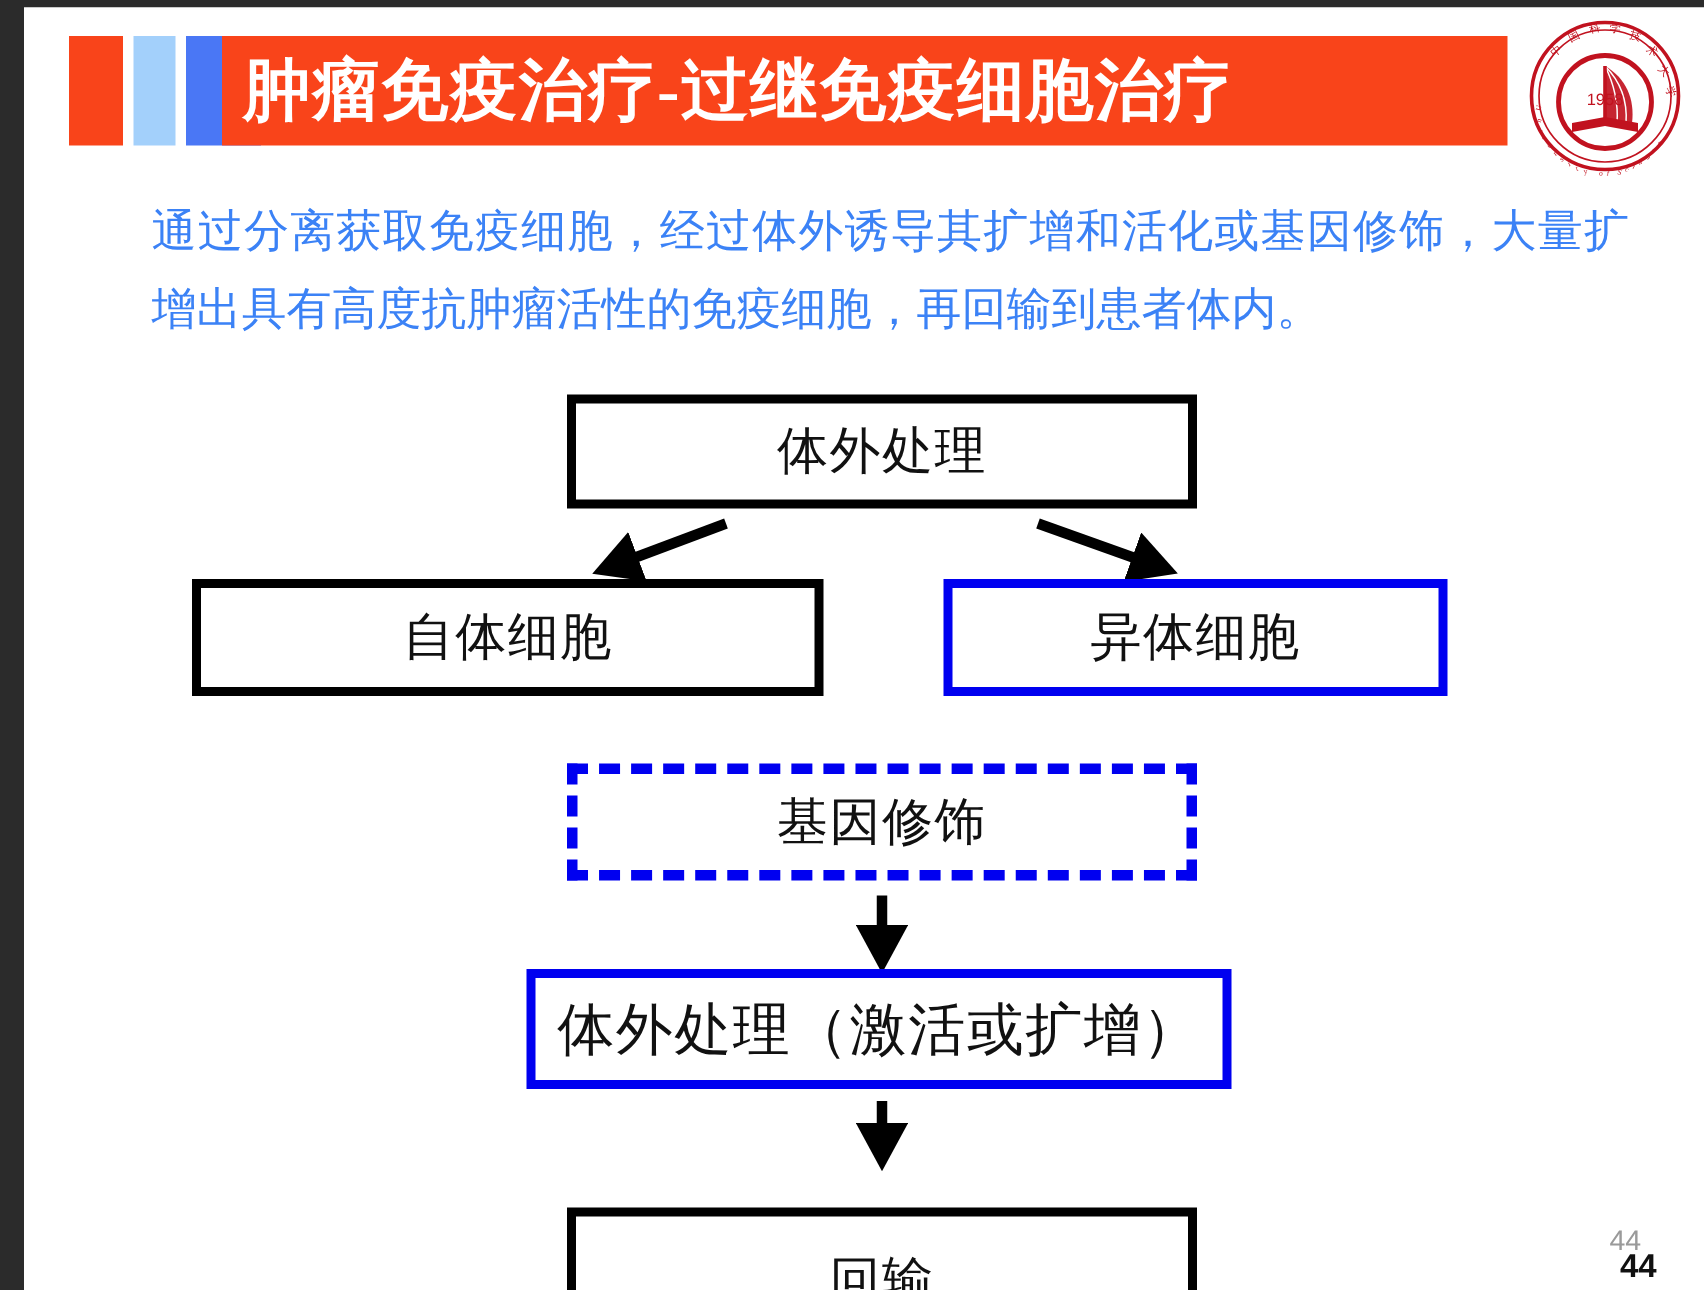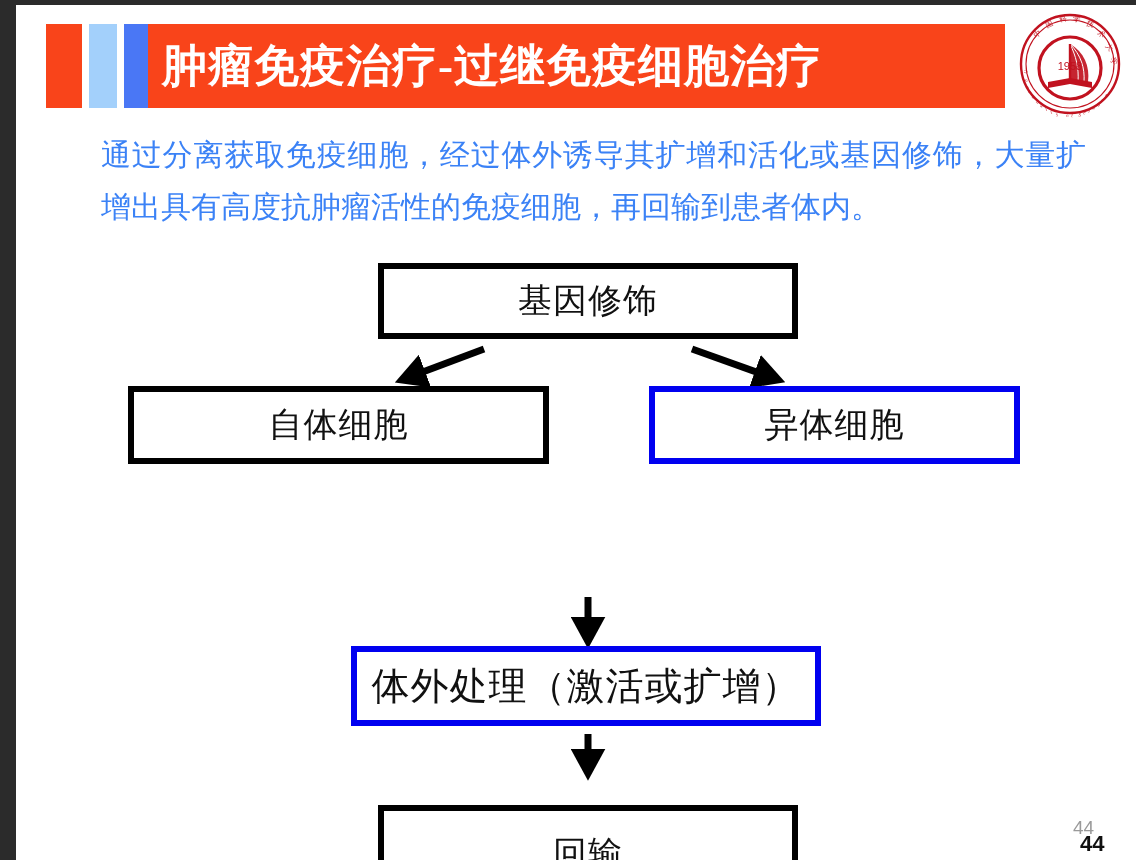--- a/index.html
+++ b/index.html
@@ -39,21 +39,21 @@
 
   
   #header {
     position: absolute;
     left: 0; top: 19px;
     width: 1120px; height: 80px;
   }
   .hdr-bar {
     position: absolute;
     top: 0;
-    height: 84px;
+    height: 73px;
   }
   #hdr-accent-orange { left: 30px;  width: 36px; background: #f9441a; }
   #hdr-accent-lightblue { left: 73px; width: 28px; background: #a3d0fb; }
   #hdr-accent-blue { left: 108px; width: 50px; background: #4a77f5; }
   #hdr-title-bar {
     left: 132px;
     width: 857px;
     background: #f9441a;
     display: flex;
     align-items: center;
@@ -112,21 +112,21 @@
     color: #111111;
     letter-spacing: 1px;
     font-family: "Liberation Serif", "DejaVu Serif", serif;
   }
   .node.black { border: 6px solid #000000; }
   .node.blue  { border: 6px solid #0000f0; }
   .node.blue-dashed { border: 7px dashed #0000f0; }
 
   #node-collect  { left: 362px; top: 258px; width: 420px; height: 76px; }
   #node-auto     { left: 112px; top: 381px; width: 421px; height: 78px; text-align: right; }
-  #node-allo     { left: 613px; top: 381px; width: 371px; height: 78px; margin-left: 20px; }
+  #node-allo     { left: 613px; top: 381px; width: 336px; height: 78px; }
   #node-gene     { left: 362px; top: 504px; width: 420px; height: 78px; }
   #node-exvivo   { left: 335px; top: 641px; width: 470px; height: 80px; font-size: 38px;}
   #node-reinfuse { left: 362px; top: 800px; width: 420px; height: 98px; }
 
   #arrow-layer {
     position: absolute;
     left: 0; top: 0;
     width: 1120px; height: 855px;
     pointer-events: none;
   }
@@ -229,31 +229,34 @@
       <line x1="468" y1="344" x2="388" y2="374" stroke="#000000" stroke-width="7" marker-end="url(#ah)"></line>
 
       <line x1="676" y1="344" x2="760" y2="374" stroke="#000000" stroke-width="7" marker-end="url(#ah)"></line>
 
       <line x1="572" y1="592" x2="572" y2="634" stroke="#000000" stroke-width="7" marker-end="url(#ah)"></line>
 
       <line x1="572" y1="729" x2="572" y2="766" stroke="#000000" stroke-width="7" marker-end="url(#ah)"></line>
     </svg>
 
     <div class="node black" id="node-collect">
-      <span>基因修饰</span>
+      <span>体外处理</span>
     </div>
 
     <div class="node black" id="node-auto">
       <span>自体细胞</span>
     </div>
 
     <div class="node blue" id="node-allo">
       <span>异体细胞</span>
     </div>
 
+    <div class="node blue-dashed" id="node-gene">
+      <span>基因修饰</span>
+    </div>
 
     <div class="node blue" id="node-exvivo">
       <span>体外处理（激活或扩增）</span>
     </div>
 
     <div class="node black" id="node-reinfuse">
       <span>回输</span>
     </div>
   </div>
 

